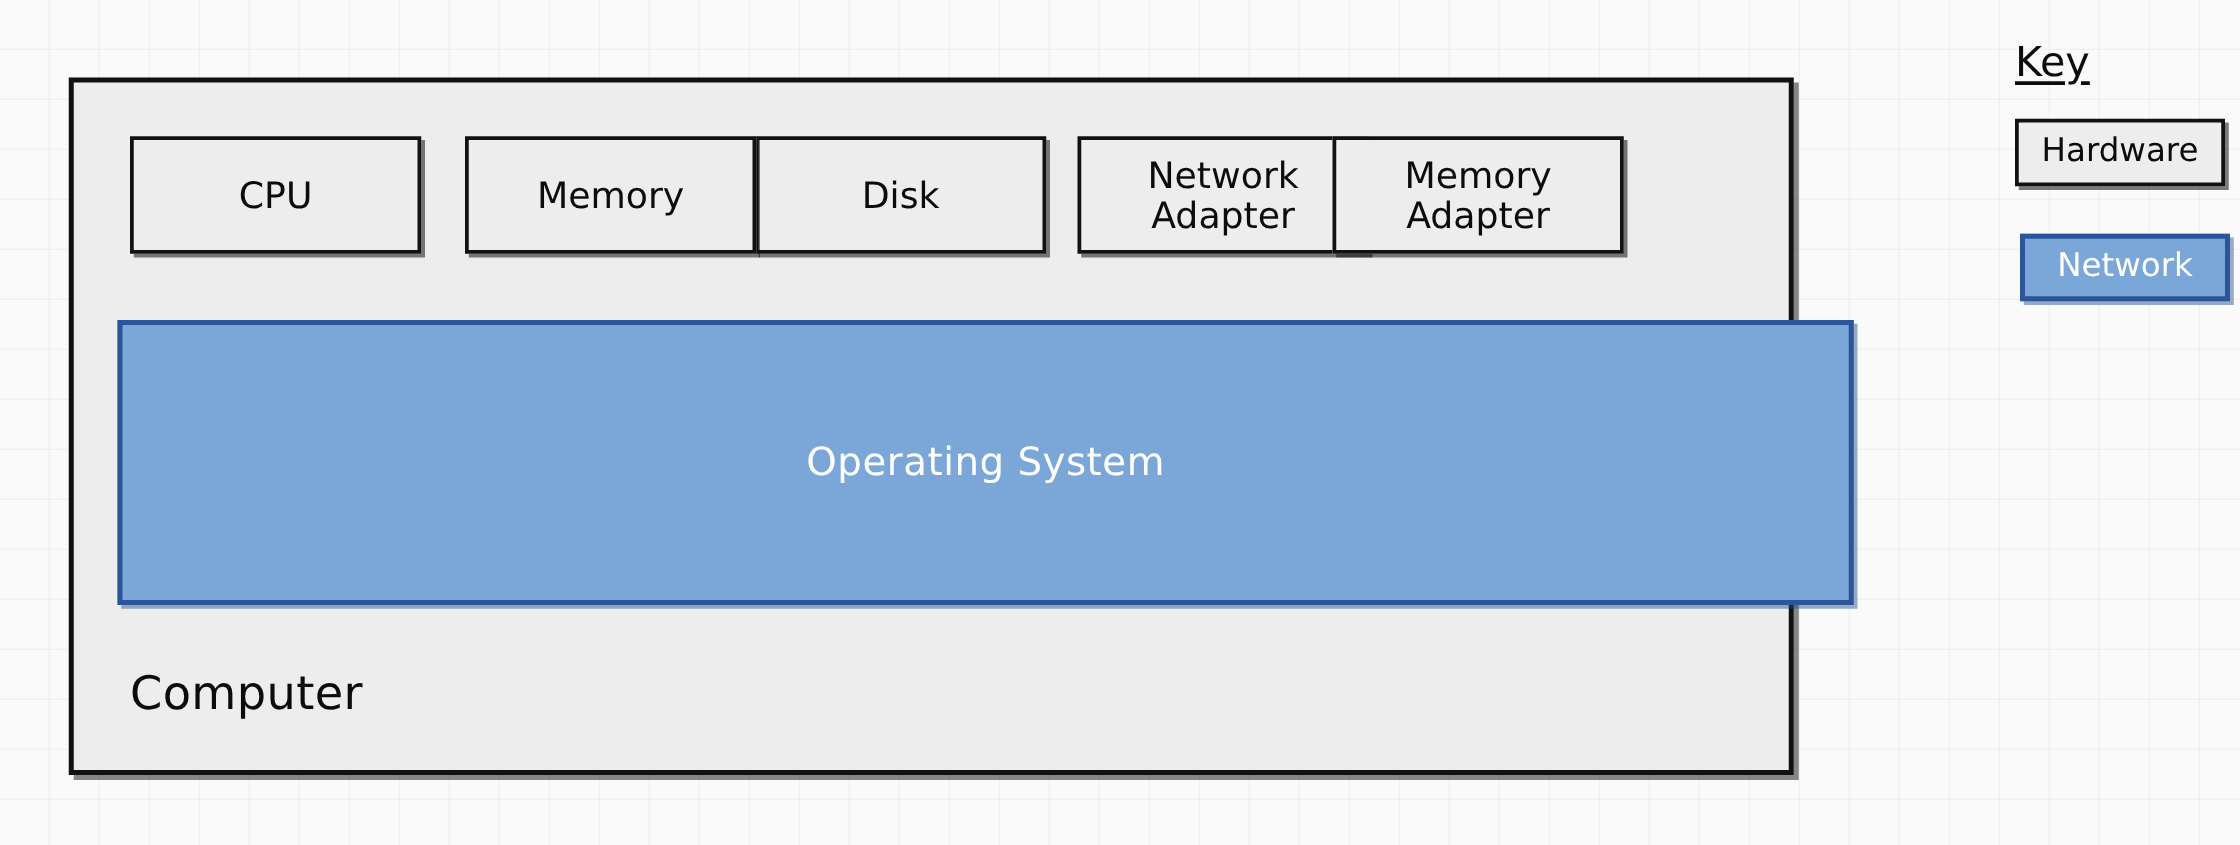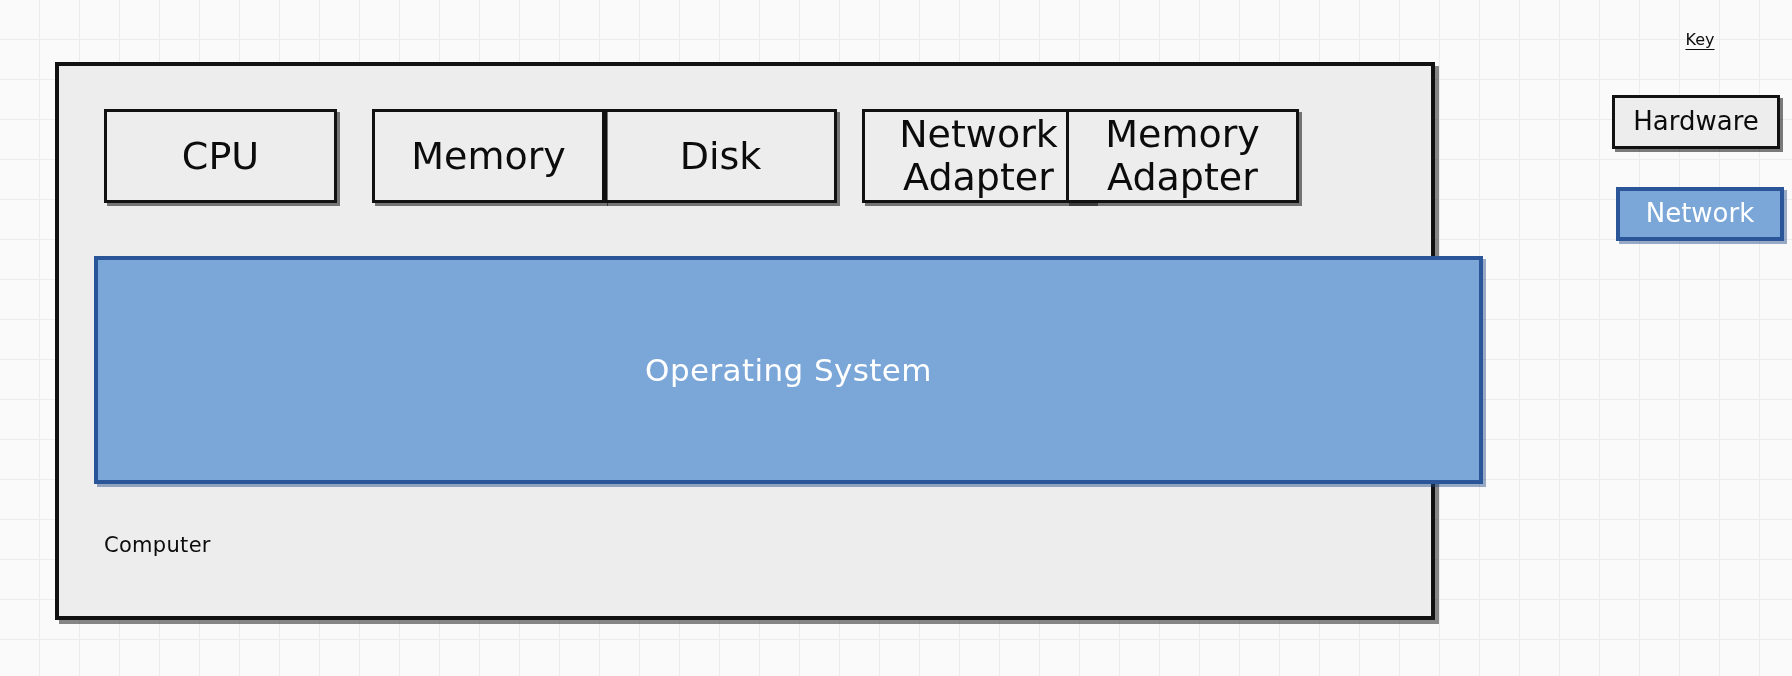--- a/index.html
+++ b/index.html
@@ -63,31 +63,31 @@
     box-sizing: border-box;
     background: #ededed;
     border: 4px solid #111111;
     box-shadow: 4px 4px 0 rgba(17,17,17,0.5);
   }
 
   #computer-label {
     position: absolute;
     left: 45px;
     top: 467px;
-    font-size: 21px;
+    font-size: 37px;
     color: #0c0c0c;
     letter-spacing: 0.3px;
     white-space: nowrap;
   }
 
   
   .hw-row-item {
     top: 43px;
     height: 94px;
-    font-size: 38px;
+    font-size: 29px;
   }
 
   
   #os-box {
     left: 35px;
     top: 190px;
     width: 1389px;
     height: 228px;
     font-size: 31px;
     letter-spacing: 0.4px;
@@ -99,22 +99,21 @@
     left: 1612px;
     top: 22px;
     width: 176px;
     height: 240px;
   }
   #key-title {
     position: absolute;
     left: 0;
     top: 8px;
     width: 176px;
-    text-align: center;
-    font-size: 16px;
+    font-size: 33px;
     color: #0c0c0c;
     text-decoration: underline;
     text-underline-offset: 4px;
   }
   #key-hardware {
     left: 0;
     top: 73px;
     width: 168px;
     height: 54px;
     font-size: 26px;

